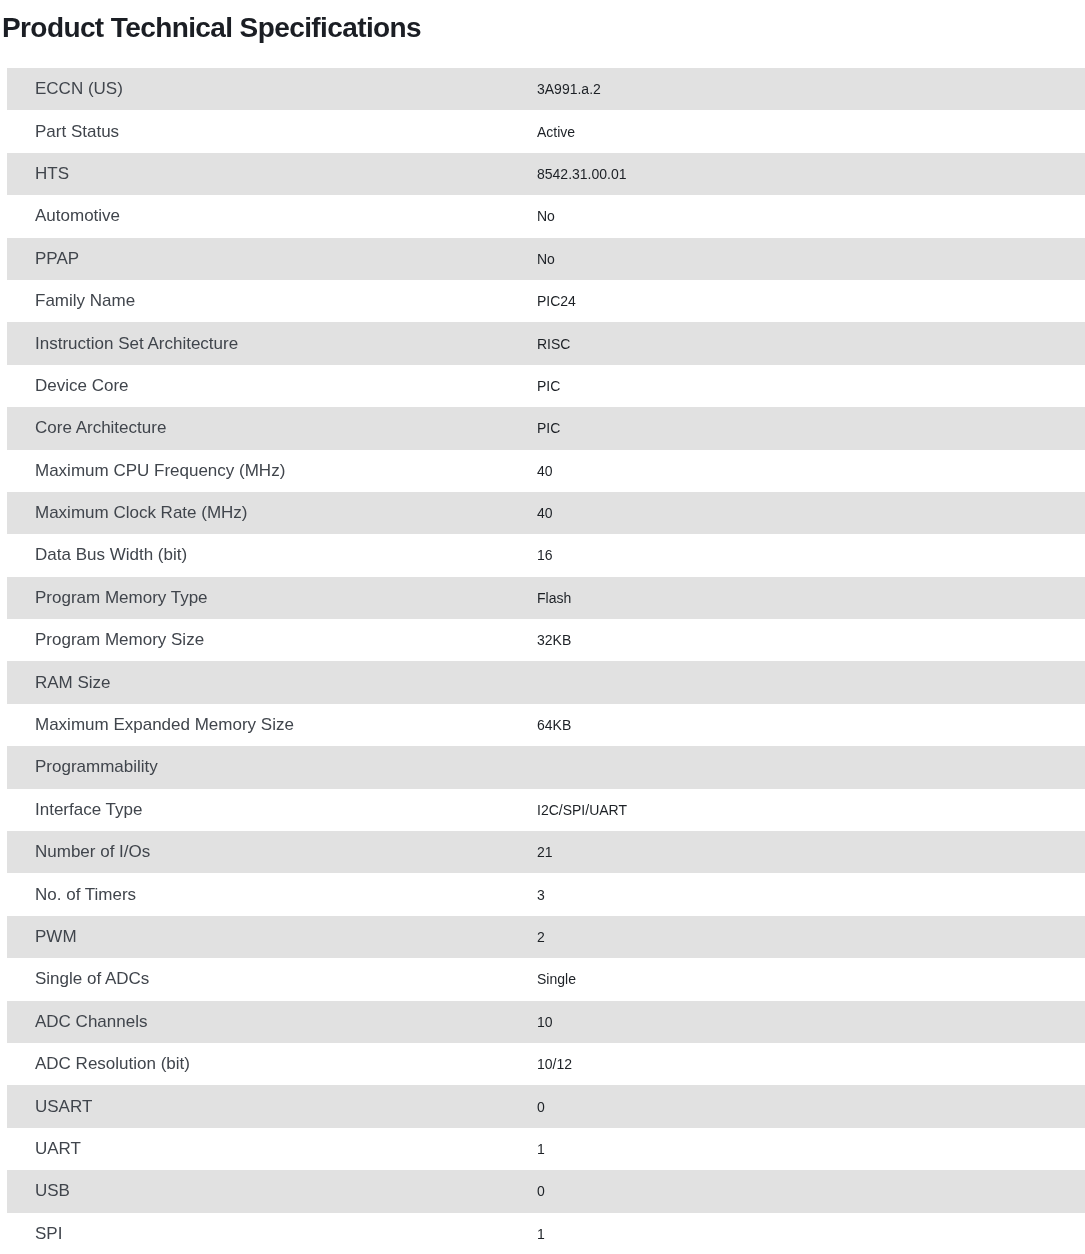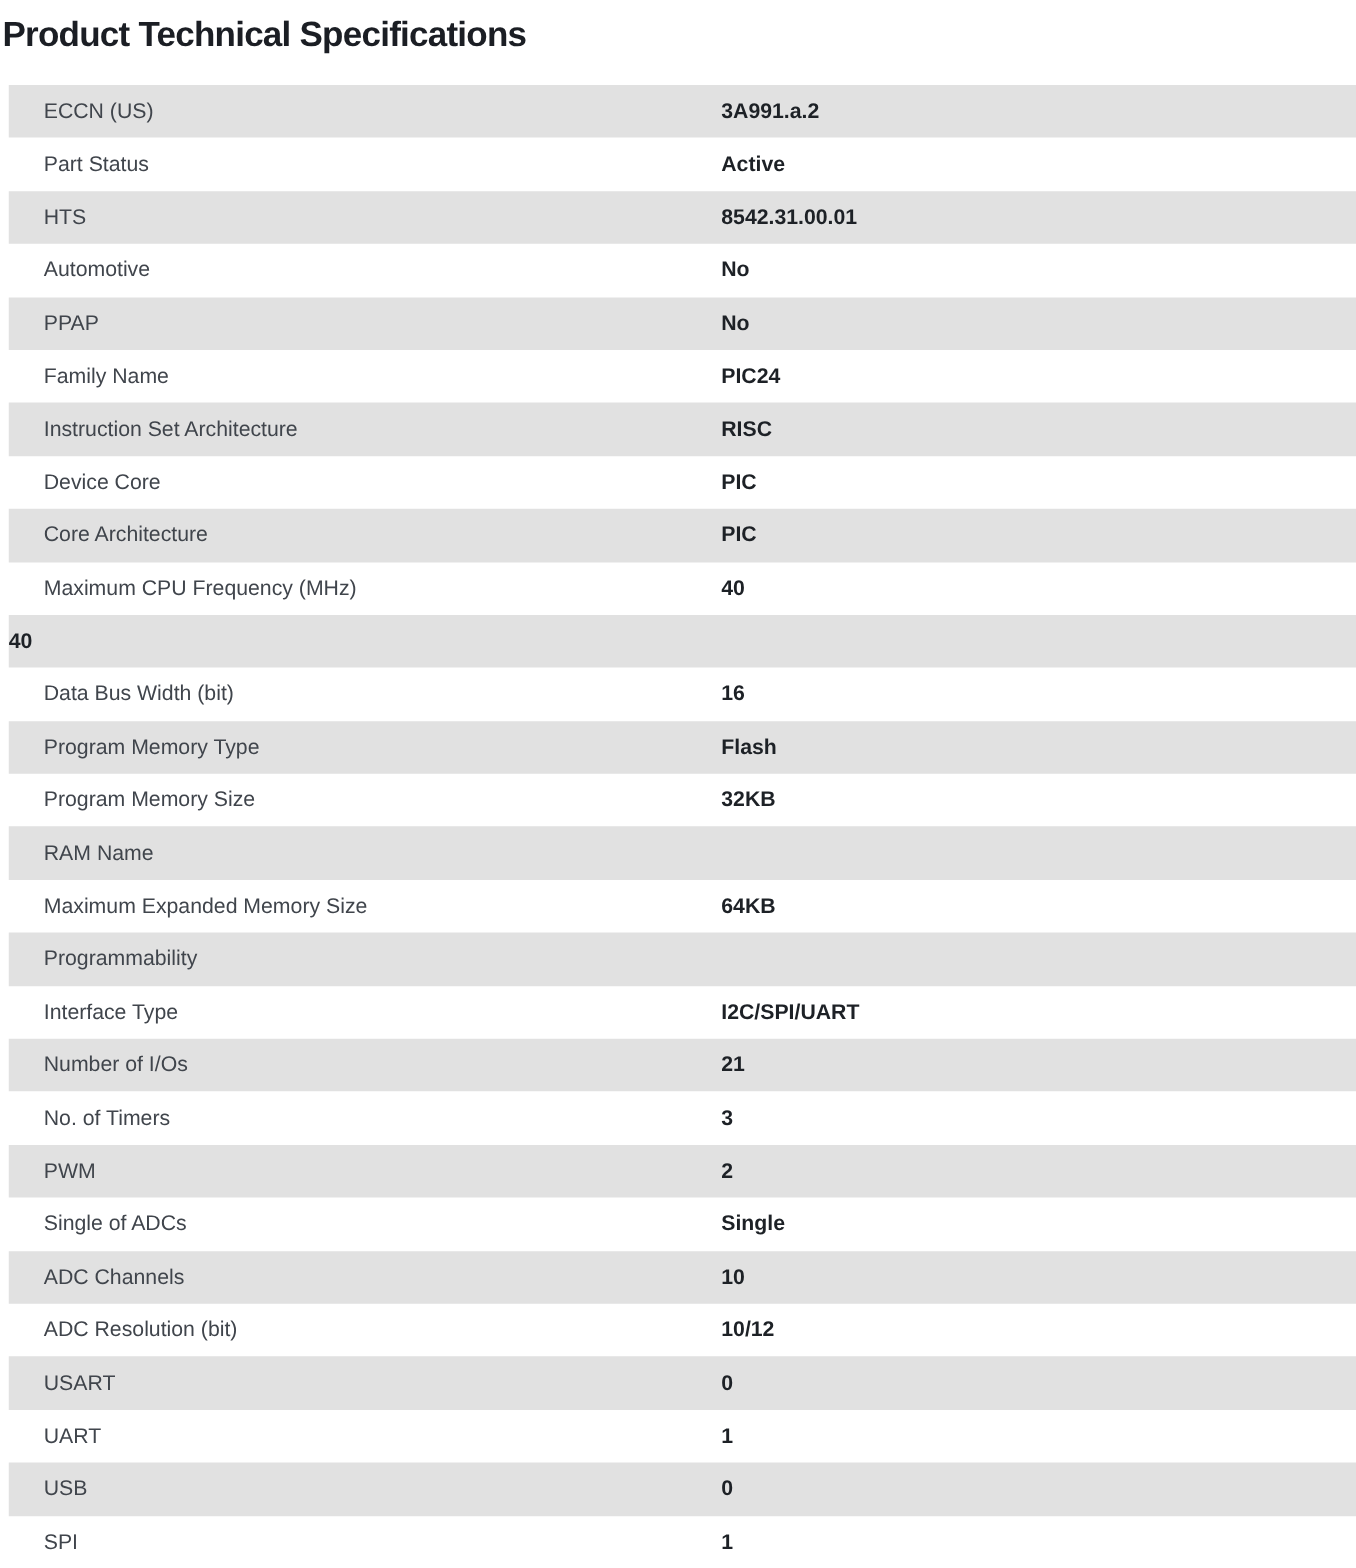--- a/index.html
+++ b/index.html
@@ -32,39 +32,38 @@
   }
   .spec-table {
     margin: 21px 0 0 7px;
     width: 1078px;
   }
   .spec-row {
     display: flex;
     align-items: center;
     height: 42.4px;
     background: transparent;
-    gap: 40px;
   }
   .spec-row:nth-child(odd) {
     background: var(--row-alt-bg);
   }
   .spec-label {
     width: 530px;
     flex: 0 0 530px;
     padding-left: 28px;
     font-size: 17px;
     font-weight: 400;
     color: var(--label-color);
     white-space: nowrap;
     overflow: hidden;
   }
   .spec-value {
     flex: 1 1 auto;
-    font-size: 17px;
-    font-weight: 700;
+    font-size: 14px;
+    font-weight: 400;
     color: var(--value-color);
     white-space: nowrap;
     overflow: hidden;
   }
 </style>
 </head>
 <body>
 
 <h1 class="page-title">Product Technical Specifications</h1>
 
@@ -113,40 +112,41 @@
     <div class="spec-label">Core Architecture</div>
     <div class="spec-value">PIC</div>
   </div>
 
   <div class="spec-row">
     <div class="spec-label">Maximum CPU Frequency (MHz)</div>
     <div class="spec-value">40</div>
   </div>
 
   <div class="spec-row">
+    <div class="spec-label">Maximum Clock Rate (MHz)</div>
     <div class="spec-value">40</div>
   </div>
 
   <div class="spec-row">
     <div class="spec-label">Data Bus Width (bit)</div>
     <div class="spec-value">16</div>
   </div>
 
   <div class="spec-row">
     <div class="spec-label">Program Memory Type</div>
     <div class="spec-value">Flash</div>
   </div>
 
   <div class="spec-row">
     <div class="spec-label">Program Memory Size</div>
     <div class="spec-value">32KB</div>
   </div>
 
   <div class="spec-row">
-    <div class="spec-label">RAM Name</div>
+    <div class="spec-label">RAM Size</div>
   </div>
 
   <div class="spec-row">
     <div class="spec-label">Maximum Expanded Memory Size</div>
     <div class="spec-value">64KB</div>
   </div>
 
   <div class="spec-row">
     <div class="spec-label">Programmability</div>
   </div>

